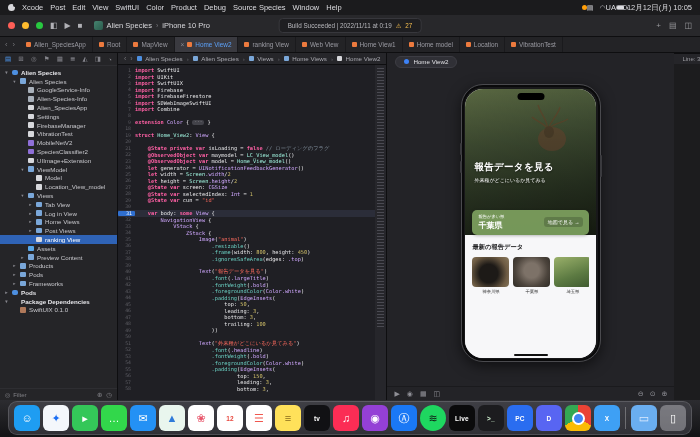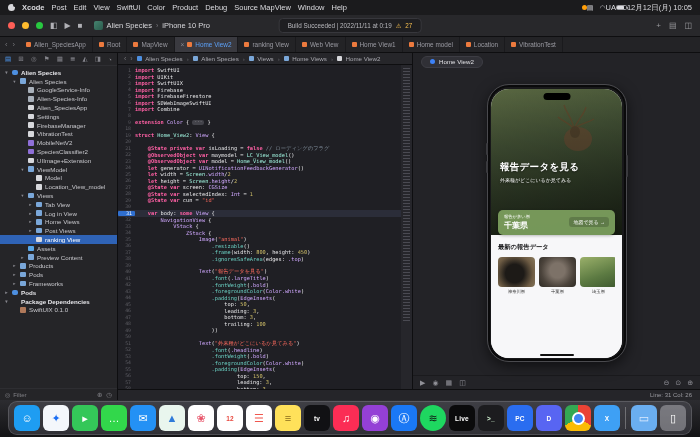--- a/index.html
+++ b/index.html
@@ -2,21 +2,21 @@
 <html><head>
 <meta charset="utf-8">
 <style>
 *{margin:0;padding:0;box-sizing:border-box}
 html,body{width:700px;height:437px;overflow:hidden;background:#151517;font-family:"Liberation Sans",sans-serif}
 #screen{width:700px;height:437px;position:relative;display:flex;flex-direction:column;background:#1c1c1e}
 
 
 .menubar{height:15px;background:#1b1b1d;display:flex;align-items:center;padding:0 8px;gap:7px;font-size:7.5px;color:#dcdce0;flex:0 0 auto}
 .mb-item{white-space:nowrap}
-.mb-item.bold{font-weight:bold}
+.mb-item.bold{font-weight:normal}
 .apple{width:7px;height:7px;background:#d6d6da;border-radius:50%;position:relative;flex:0 0 auto}
 .apple::after{content:'';position:absolute;right:-2px;top:-1px;width:4px;height:4px;border-radius:50%;background:#1b1b1d}
 .mb-right{margin-left:auto;display:flex;align-items:center;gap:0}
 .rec-dot{width:5px;height:5px;border-radius:50%;background:#ff9f0a}
 .mb-glyph{font-size:7px;color:#c9c9ce}
 .battery{width:11px;height:5.5px;border:1px solid #9a9a9e;border-radius:1.5px;position:relative}
 .battery i{position:absolute;left:.5px;top:.5px;bottom:.5px;width:7px;background:#dcdce0;border-radius:.5px}
 .battery::after{content:'';position:absolute;right:-2.5px;top:1.2px;width:1.5px;height:2.5px;background:#9a9a9e}
 .clock{white-space:nowrap}
 
@@ -55,21 +55,21 @@
 .i-folder{background:#7aa7d9}
 .i-swift{background:#d7d8dc}
 .i-ml{background:#8f6fd8}
 .i-assets{background:#58a7e8}
 .i-info{background:#a8b0ba}
 .i-pkg{background:#b0795a}
 .i-none{background:transparent}
 .nav-filter{height:12px;border-top:1px solid #2e2e32;display:flex;align-items:center;gap:3px;padding:0 5px;font-size:6px;color:#808086;flex:0 0 auto}
 .nav-filter .right{margin-left:auto;display:flex;gap:4px;font-size:6.5px}
 
-.right-col{flex:1;display:flex;flex-direction:column;min-width:0}
+.right-col{flex:1;display:flex;min-width:0}
 .panes{flex:1;display:flex;min-height:0}
 
 
 .editor{flex:1;background:#1f1f24;display:flex;flex-direction:column;min-width:0}
 .jumpbar{height:12px;background:#26262a;border-bottom:1px solid #0e0e10;display:flex;align-items:center;gap:4px;padding:0 6px;font-size:6.2px;color:#a9a9b0;white-space:nowrap;overflow:hidden;flex:0 0 auto}
 .jb-arrows{color:#77777c;font-size:7px;display:flex;gap:4px}
 .jb-ico{width:5.5px;height:5px;border-radius:1px;flex:0 0 auto}
 .jb-sep{color:#63636a}
 .code-wrap{flex:1;position:relative;overflow:hidden;padding-top:2px}
 .cl{display:flex;height:6.5px;align-items:center}
@@ -149,21 +149,21 @@
     <div id="mb-left" style="display:flex;align-items:center;gap:7px">
         <span class="apple"></span>
         <span class="mb-item bold">Xcode</span>
         <span class="mb-item">Post</span>
         <span class="mb-item">Edit</span>
         <span class="mb-item">View</span>
         <span class="mb-item">SwiftUI</span>
         <span class="mb-item">Color</span>
         <span class="mb-item">Product</span>
         <span class="mb-item">Debug</span>
-        <span class="mb-item">Source MapView</span>
+        <span class="mb-item">Source Species</span>
         <span class="mb-item">Window</span>
         <span class="mb-item">Help</span>
       </div>
     <div class="mb-right">
       <span class="rec-dot"></span>
       <span id="mb-glyphs" style="display:flex;gap:6px;align-items:center">
           <span class="mb-glyph">▤</span>
           <span class="mb-glyph">◠</span>
         </span>
       <span class="mb-item">UA</span>

